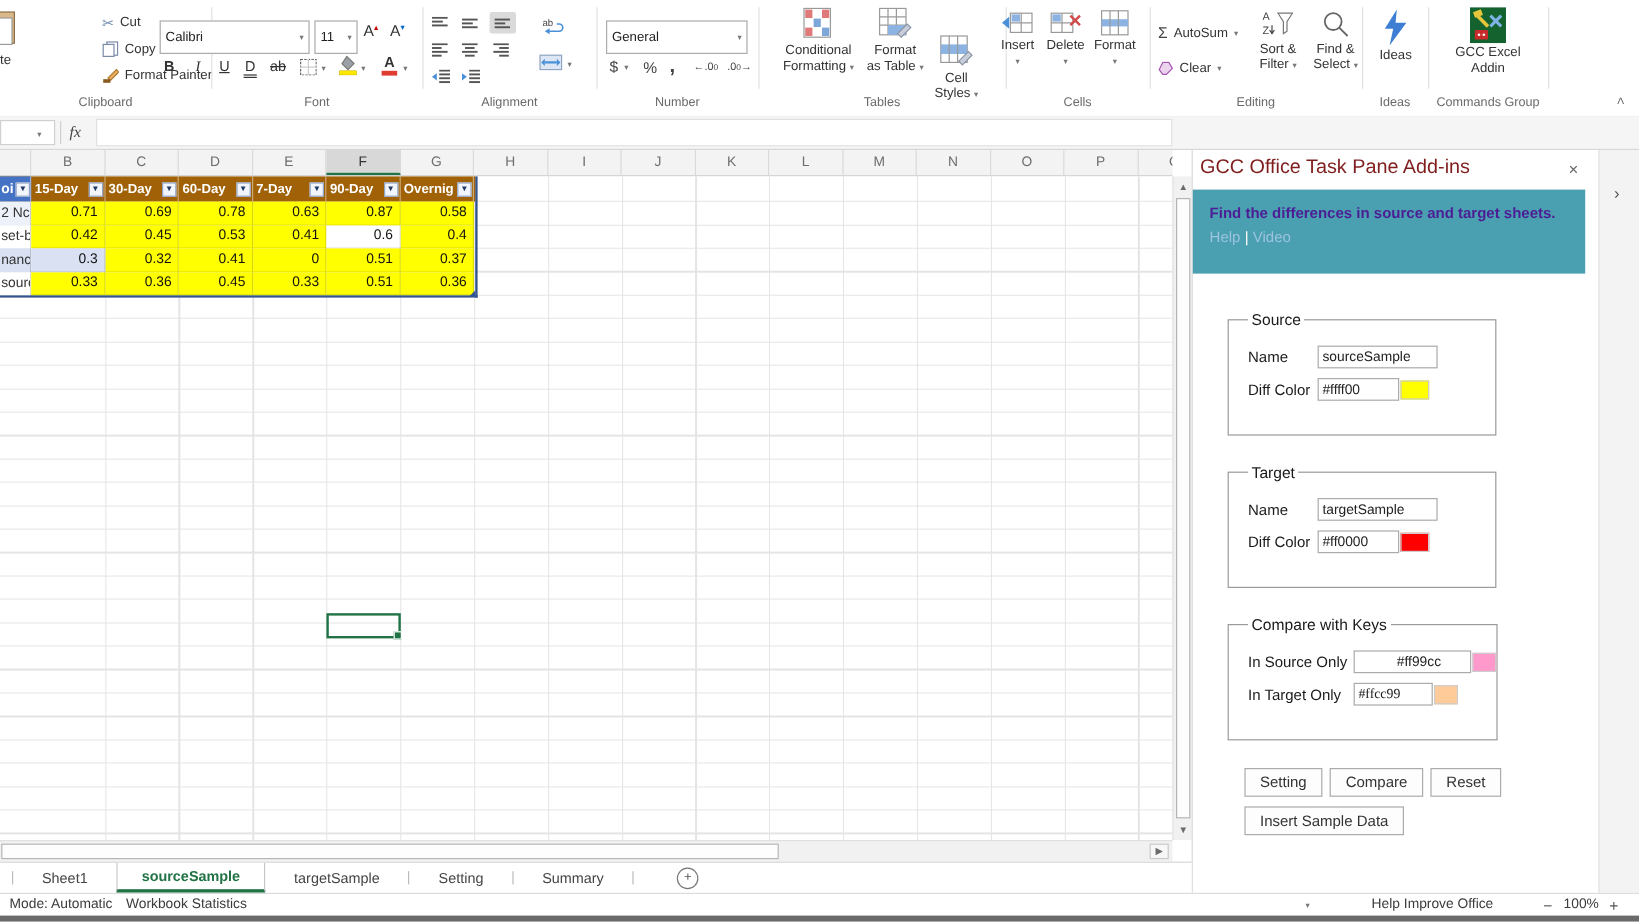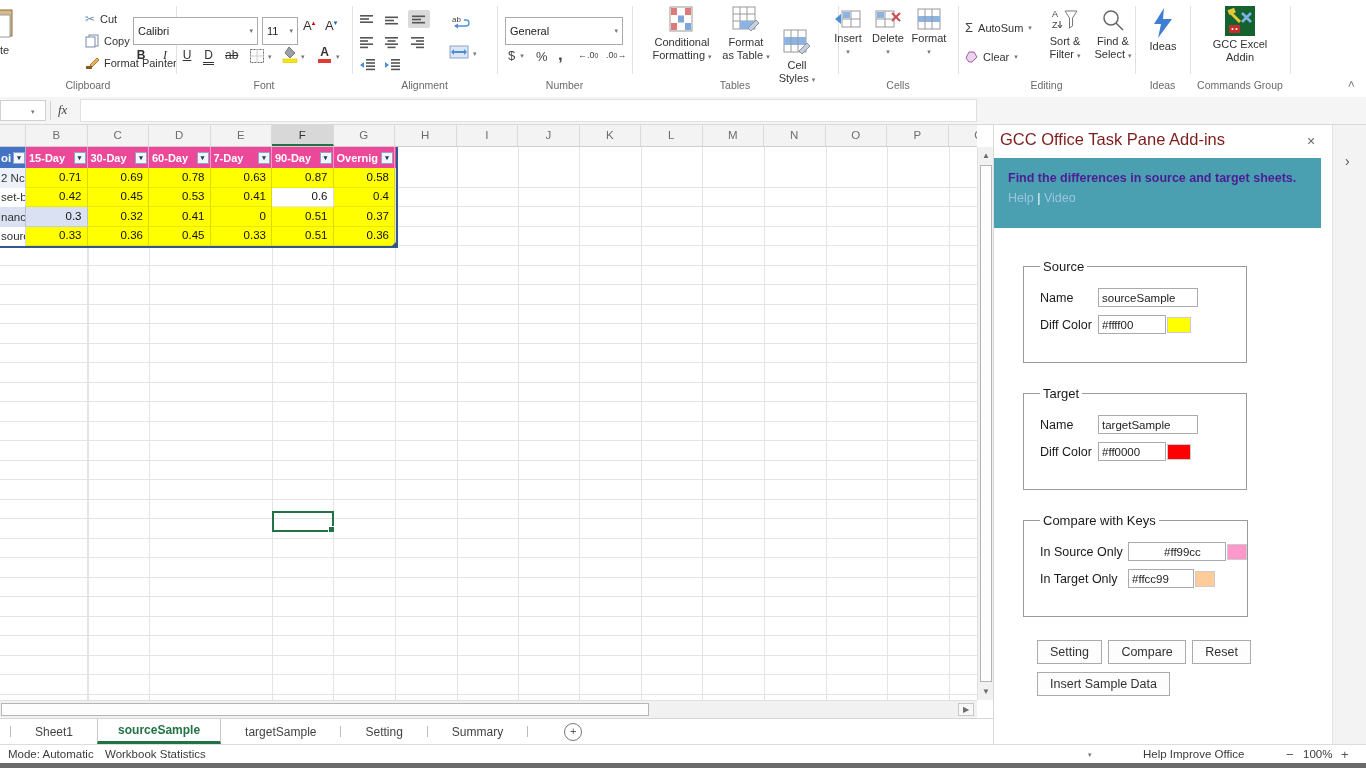--- a/index.html
+++ b/index.html
@@ -32,21 +32,21 @@
                border-right:1px solid #dadada;box-sizing:border-box;}
   .colhead .cl.sel{background:#d8d8d8;border-bottom:2px solid #217346;color:#333;}
   .colhead .a-part{width:26px;flex:0 0 26px;border-right:1px solid #dadada;box-sizing:border-box;}
   .gridbg{left:0;top:147px;width:977px;height:553px;background-color:#fff;
     background-image:
       repeating-linear-gradient(to right,transparent 0,transparent 60.5px,#e4e4e4 60.5px,#e4e4e4 61.5px),
       repeating-linear-gradient(to bottom,transparent 0,transparent 18.5px,#e4e4e4 18.5px,#e4e4e4 19.5px);
     background-position:27px 0,0 2px;}
   .tbl{left:0;top:147px;width:395.5px;border-right:2px solid #35558e;border-bottom:2px solid #35558e;box-sizing:content-box;}
   .t-row{display:flex;height:19.5px;}
-  .t-hrow{display:flex;height:21px;background:#ec4899;}
+  .t-hrow{display:flex;height:21px;background:#a16207;}
   .t-hcell{width:61.5px;flex:0 0 61.5px;box-sizing:border-box;color:#fff;font-weight:bold;font-size:11px;
            display:flex;align-items:center;padding:0 1px 0 3px;border-right:1px solid rgba(255,255,255,.45);overflow:hidden;white-space:nowrap;}
   .t-hcell .ht{flex:1;}
   .t-acell{width:26px;flex:0 0 26px;box-sizing:border-box;overflow:hidden;white-space:nowrap;font-size:11.5px;
            display:flex;align-items:center;padding:0 0 0 1px;border-right:1px solid rgba(0,0,0,.15);}
   .t-ah{color:#fff;font-weight:bold;background:#4472c4;border-right:1px solid rgba(255,255,255,.45);}
   .flt{width:12px;height:12px;background:#f2f5fb;border:1px solid #93a5c6;box-sizing:border-box;flex:0 0 12px;
        display:flex;align-items:center;justify-content:center;margin-left:1px;}
   .flt span{font-size:7px;color:#1f3864;line-height:7px;}
   .t-cell{width:61.5px;flex:0 0 61.5px;box-sizing:border-box;font-size:11.5px;color:#111;text-align:right;
@@ -584,21 +584,21 @@
 
       <fieldset class="tp-fs">
         <legend>Compare with Keys</legend>
         <div class="tp-row">
           <span class="tp-lbl wide">In Source Only</span>
           <input class="tp-input" style="width: 58px; padding-left: 35px;" value="#ff99cc">
           <span class="sw sw-pink" style="width:20px;"></span>
         </div>
         <div class="tp-row">
           <span class="tp-lbl wide">In Target Only</span>
-          <input class="tp-input" style="width: 58px;" value="#ffcc99">
+          <input class="tp-input" style="width: 58px; font-family: Liberation Serif, serif;" value="#ffcc99">
           <span class="sw sw-tan" style="width:20px;"></span>
         </div>
       </fieldset>
 
       <div class="tp-btnrow">
         <button class="tp-btn">Setting</button>
         <button class="tp-btn">Compare</button>
         <button class="tp-btn">Reset</button>
       </div>
       <div class="tp-btnrow2">

